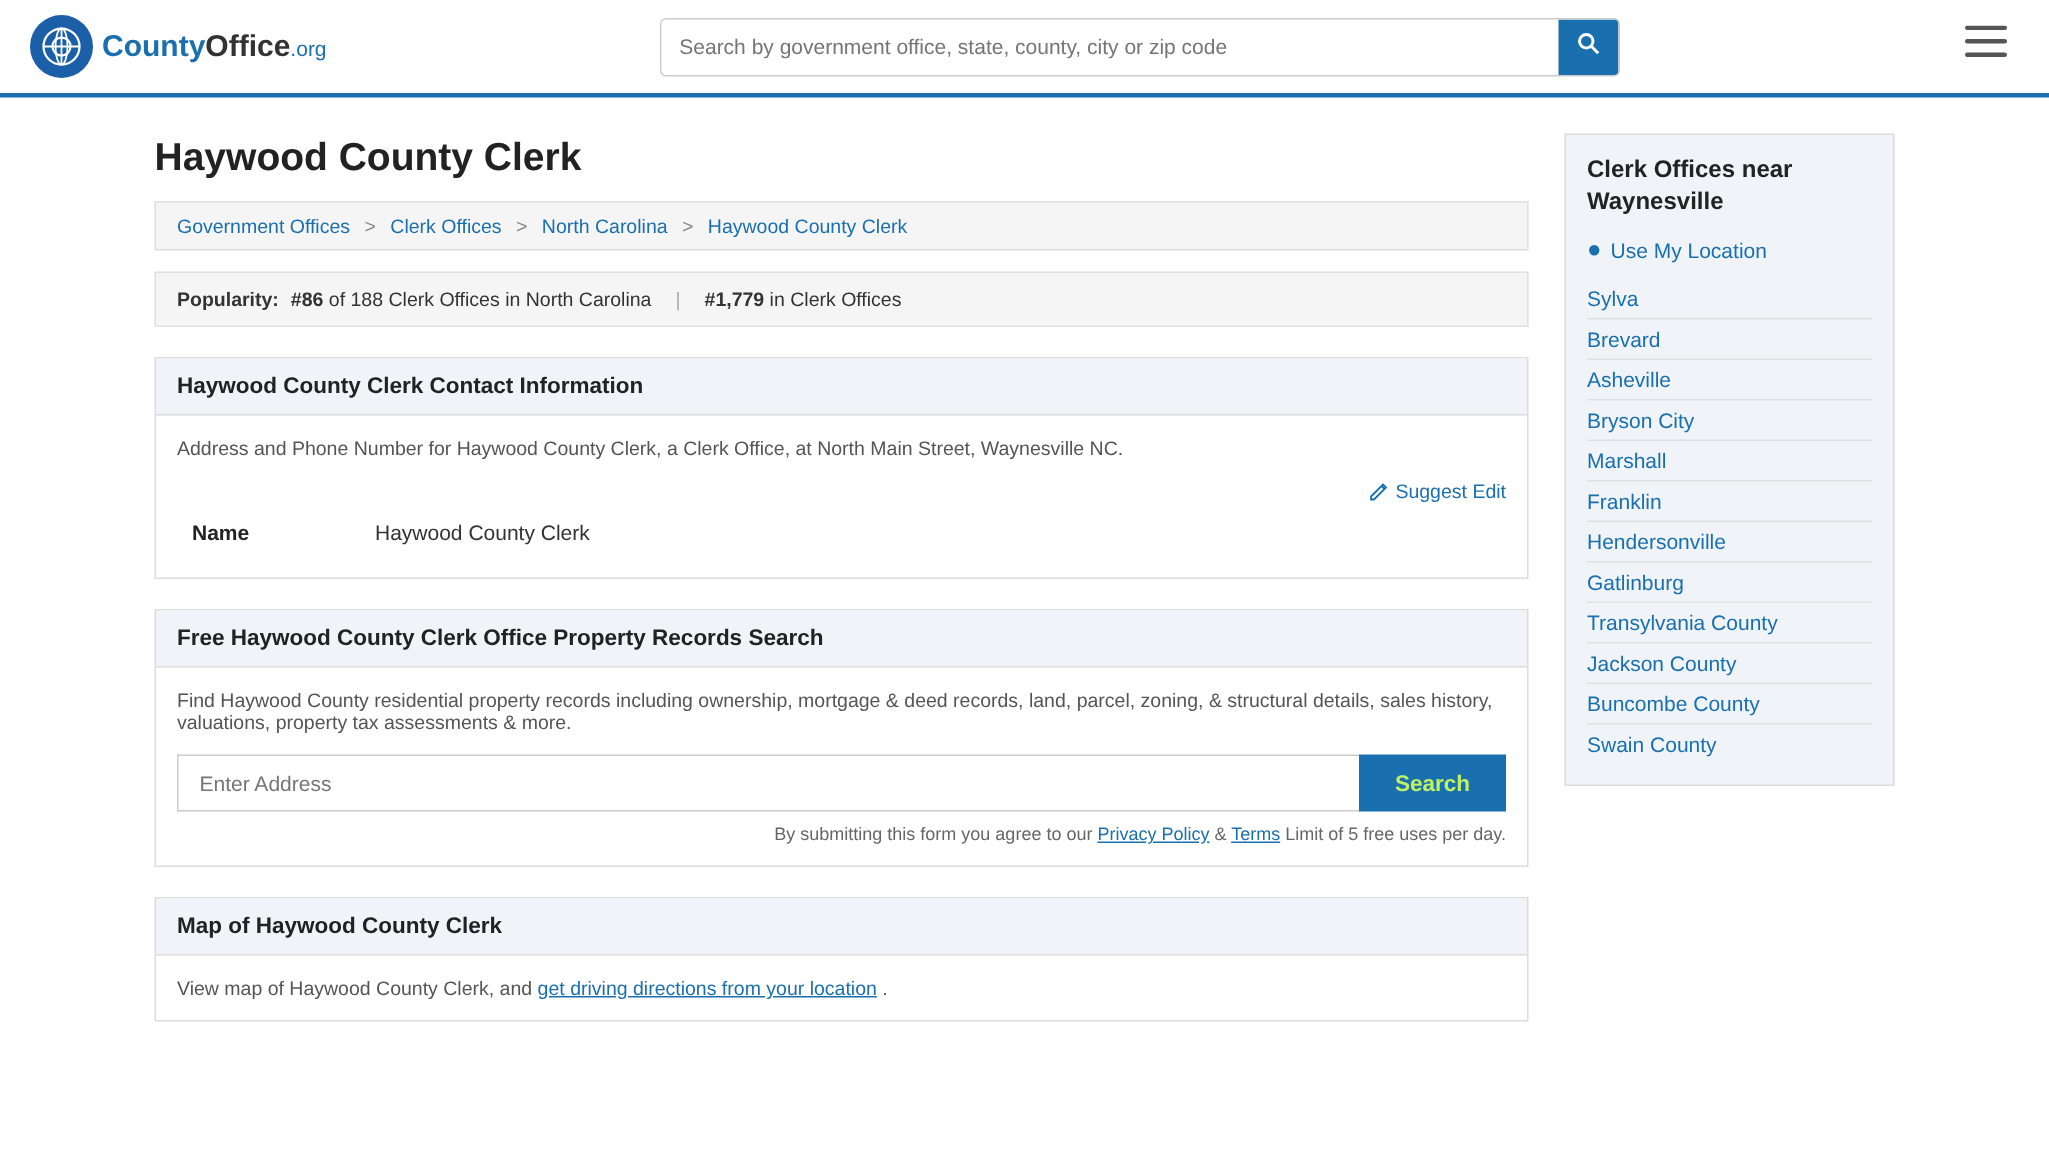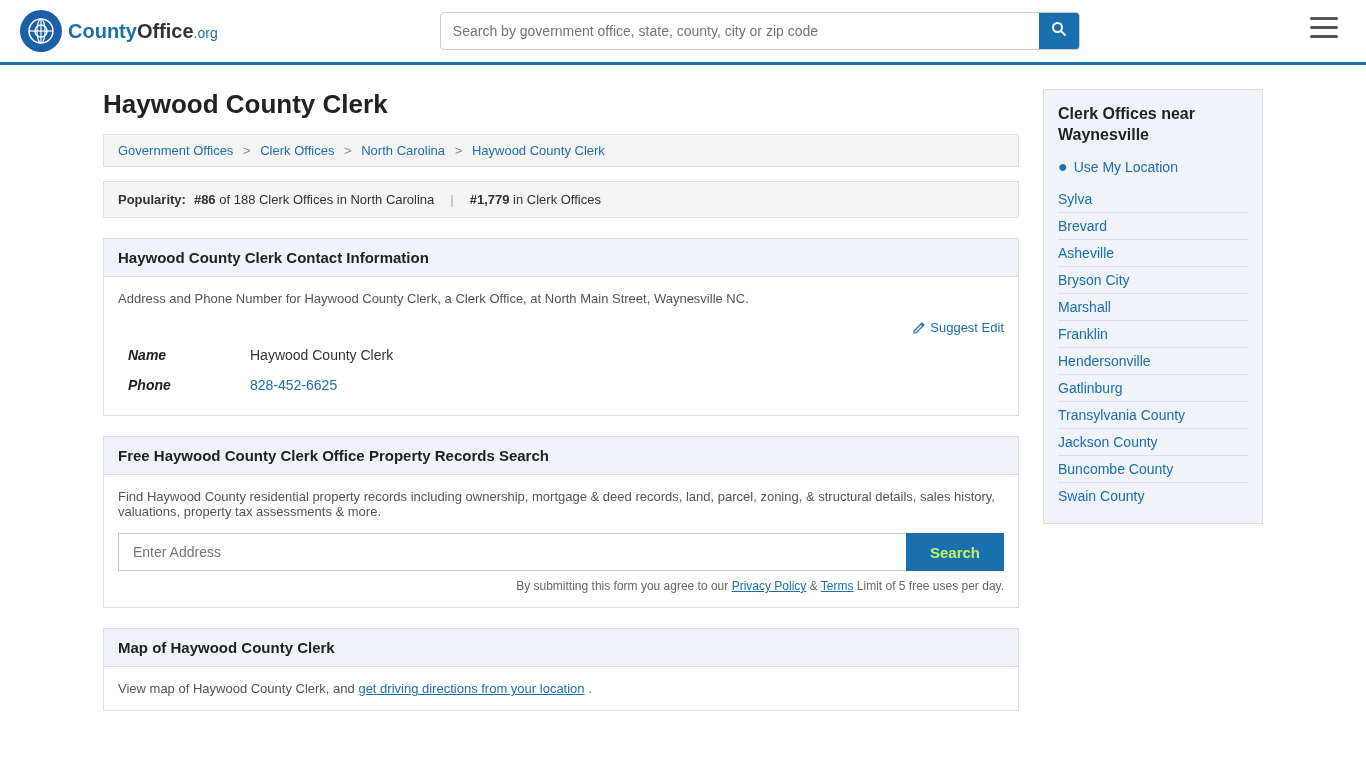--- a/index.html
+++ b/index.html
@@ -160,21 +160,20 @@
     
     .info-table { width: 100%; }
     .info-table td {
       padding: 6px 8px;
       vertical-align: top;
     }
     .info-table .field-label {
       font-weight: bold;
       width: 120px;
       color: #222;
-      font-style: italic;
     }
     .info-table .field-value {
       color: #333;
     }
     .info-table a {
       color: #1a6faf;
       text-decoration: none;
     }
 
     .suggest-edit-btn {
@@ -359,26 +358,20 @@
             </svg>
             <span>Suggest Edit</span>
           </button>
         </div>
 
         <table class="info-table">
           <tbody>
               <tr>
             <td class="field-label">Name</td>
             <td class="field-value">Haywood County Clerk</td>
-          </tr>
-          <tr>
-            <td class="field-label">Phone</td>
-            <td class="field-value">
-              <a href="tel:828-452-6625">828-452-6625</a>
-            </td>
           </tr>
         </tbody>
           </table>
       </div>
     </div>
 
     <div class="section-card">
       <div class="section-header">Free Haywood County Clerk Office Property Records Search</div>
       <div class="section-body">
         <p class="section-desc">Find Haywood County residential property records including ownership, mortgage &amp; deed records, land, parcel, zoning, &amp; structural details, sales history, valuations, property tax assessments &amp; more.</p>

